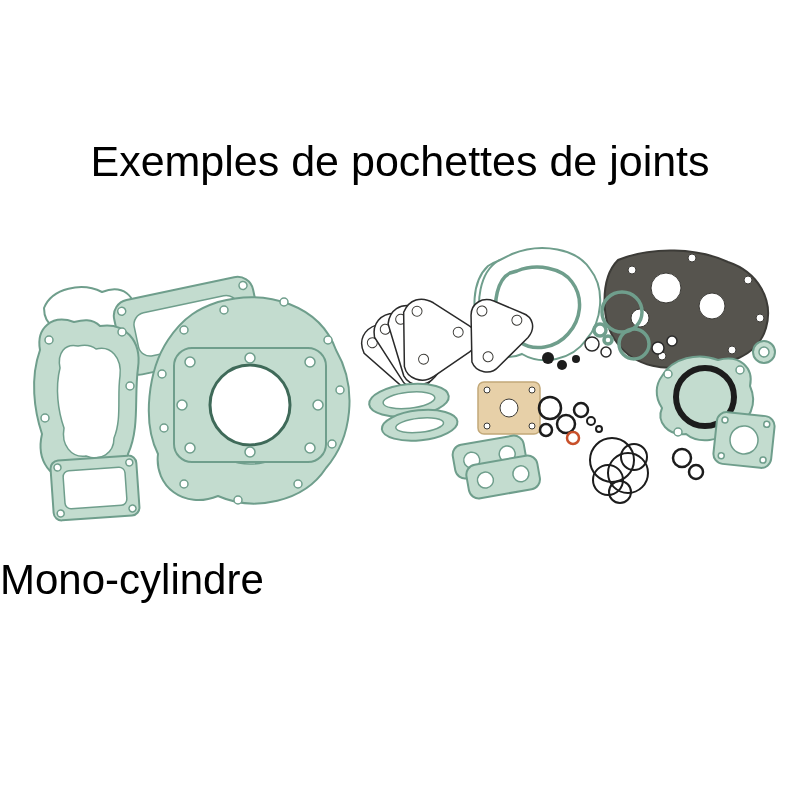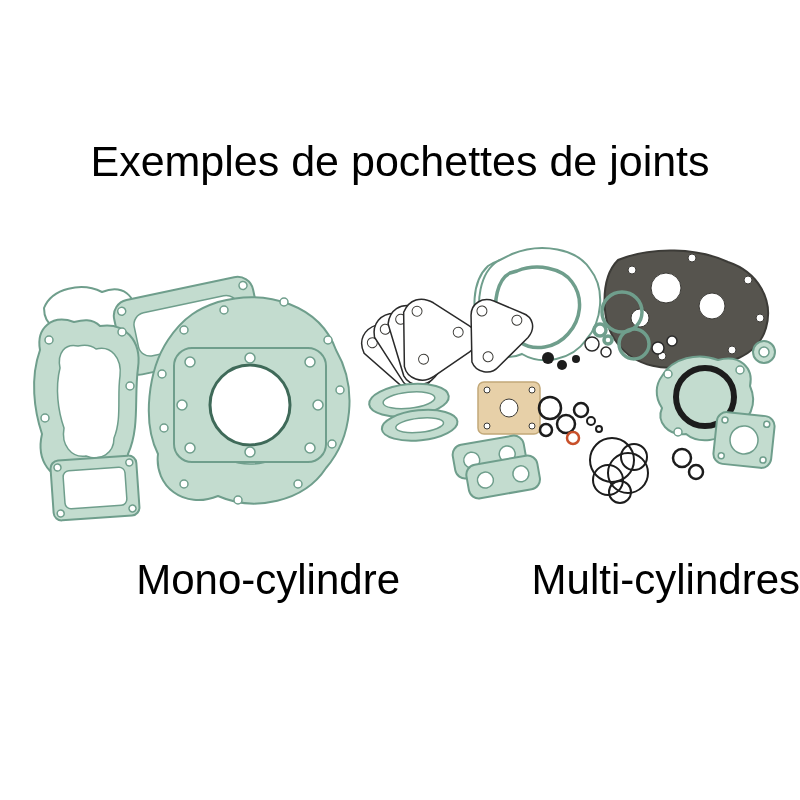--- a/index.html
+++ b/index.html
@@ -10,21 +10,21 @@
     color:var(--text,#000000);
     font-family:"Liberation Sans","DejaVu Sans",sans-serif;
     overflow:hidden;
   }
   .title {
     position:absolute; top:136px; left:0; width:100%;
     text-align:center; font-size:43px; line-height:1.18;
   }
   .caption {
     position:absolute; top:556px; width:400px;
-    text-align:right; font-size:42px;
+    text-align:left; font-size:42px;
   }
   .caption.mono  { left:0; }
   .caption.multi { left:400px; }
   .illus { position:absolute; }
   .illus.mono  { left:22px;  top:268px; }
   .illus.multi { left:360px; top:244px; }
 
   svg .teal         { fill:var(--gasket-teal-fill,#c3dccf); stroke:var(--gasket-teal-stroke,#6f9e8c); stroke-width:2; }
   svg .teal-outline { fill:#ffffff; stroke:var(--gasket-teal-stroke,#6f9e8c); stroke-width:2; }
   svg .hole         { fill:#ffffff; stroke:var(--gasket-teal-stroke,#6f9e8c); stroke-width:1.5; }
@@ -228,15 +228,14 @@
       <circle class="teal" cx="404" cy="108" r="11"></circle>
       <circle class="hole" cx="404" cy="108" r="5"></circle>
     </g>
     <g>
       <circle class="black-ring" stroke-width="2.5" cx="322" cy="214" r="9"></circle>
       <circle class="black-ring" stroke-width="2.5" cx="336" cy="228" r="7"></circle>
     </g>
   </svg>
 
   <div class="caption mono">Mono-cylindre</div>
-  <div class="caption multi">Multi-cylindres</div>
 
 </div>
 
 </body></html>

